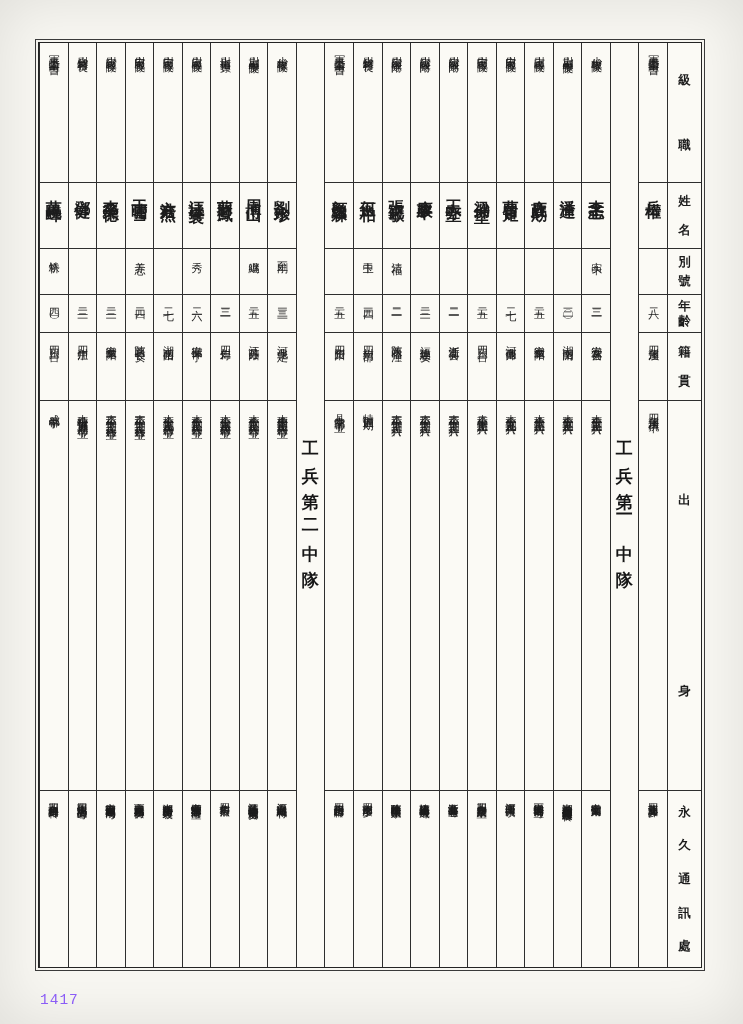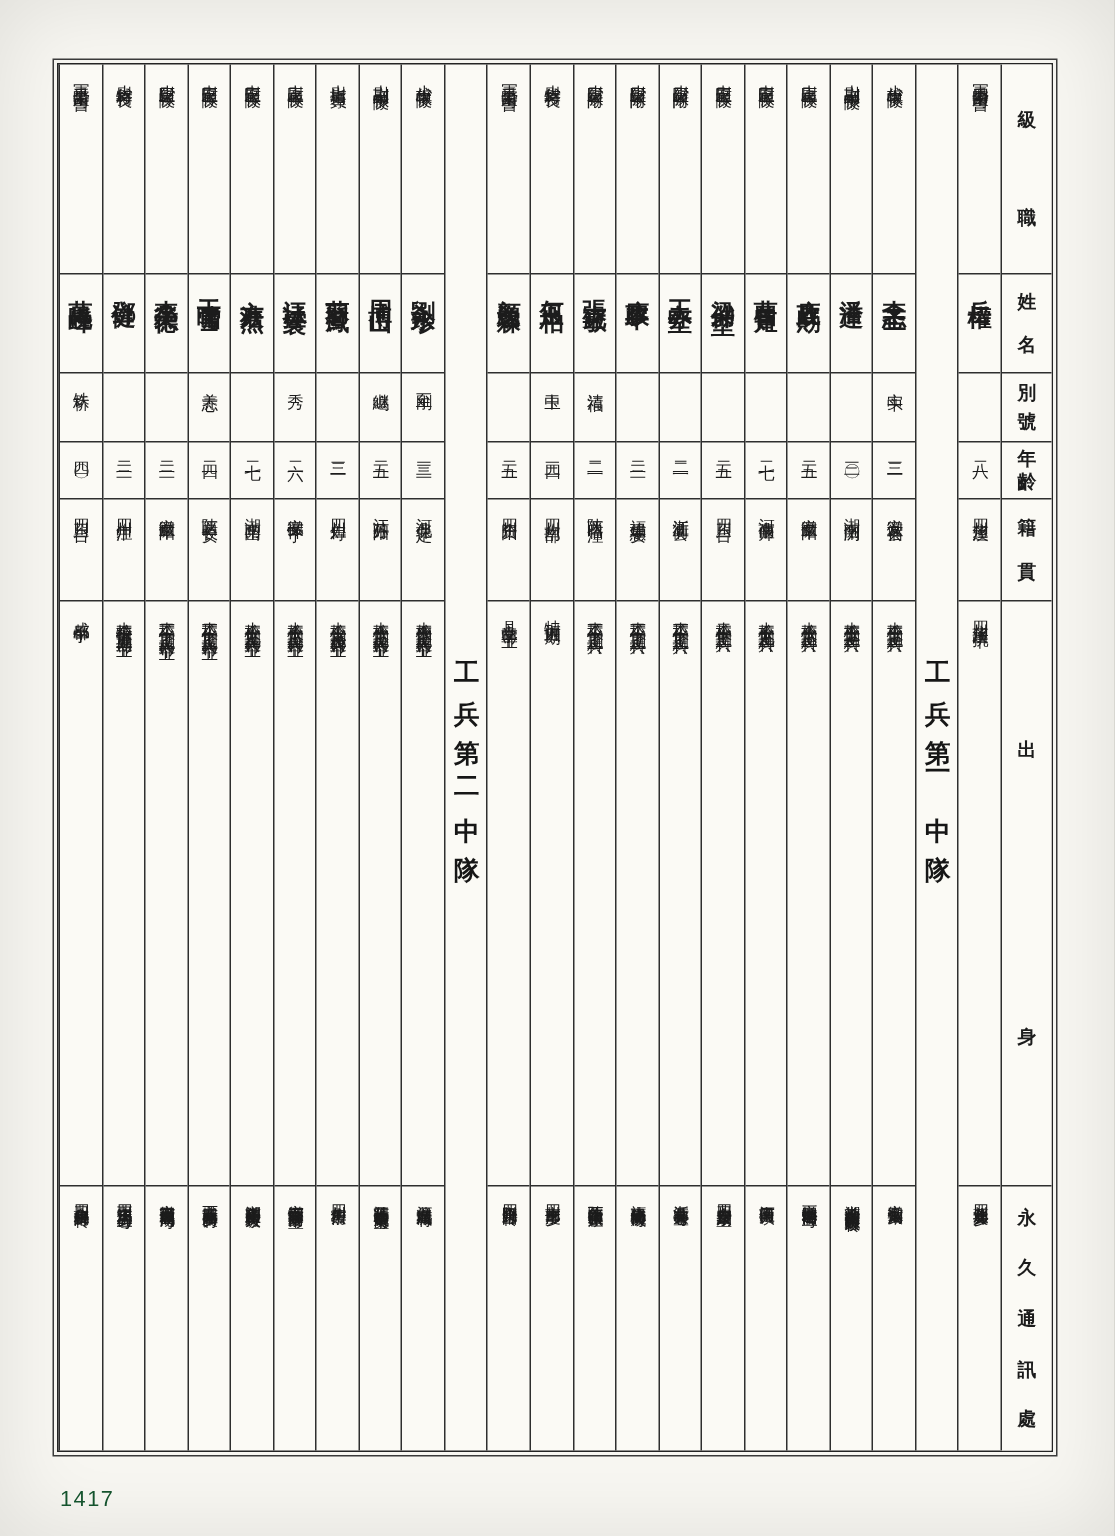--- a/index.html
+++ b/index.html
@@ -48,22 +48,22 @@
   }
   .f-rank{font-size:11px;}
   .f-name{font-size:16px;font-weight:bold;letter-spacing:3px;line-height:18px;}
   .f-alias{font-size:11px;}
   .f-age{font-size:11px;}
   .f-native{font-size:11px;}
   .f-education{font-size:11px;}
   .f-address{font-size:10.5px;letter-spacing:0.5px;line-height:12.5px;}
   .page-number{
     position:absolute;left:40px;bottom:16px;
-    font-family:Liberation Sans, sans-serif;
-    font-size:14.5px;letter-spacing:1px;color:#14532d;margin-top:28px;
+    font-family:Liberation Mono, monospace;
+    font-size:14.5px;letter-spacing:1px;color:#8b5cf6;margin-top:28px;
   }
 </style>
 </head>
 <body>
 
 <div class="page">
   <div class="table">
       <div class="col header-col">
         <div class="hcell h-rank">
           <span>級</span>

